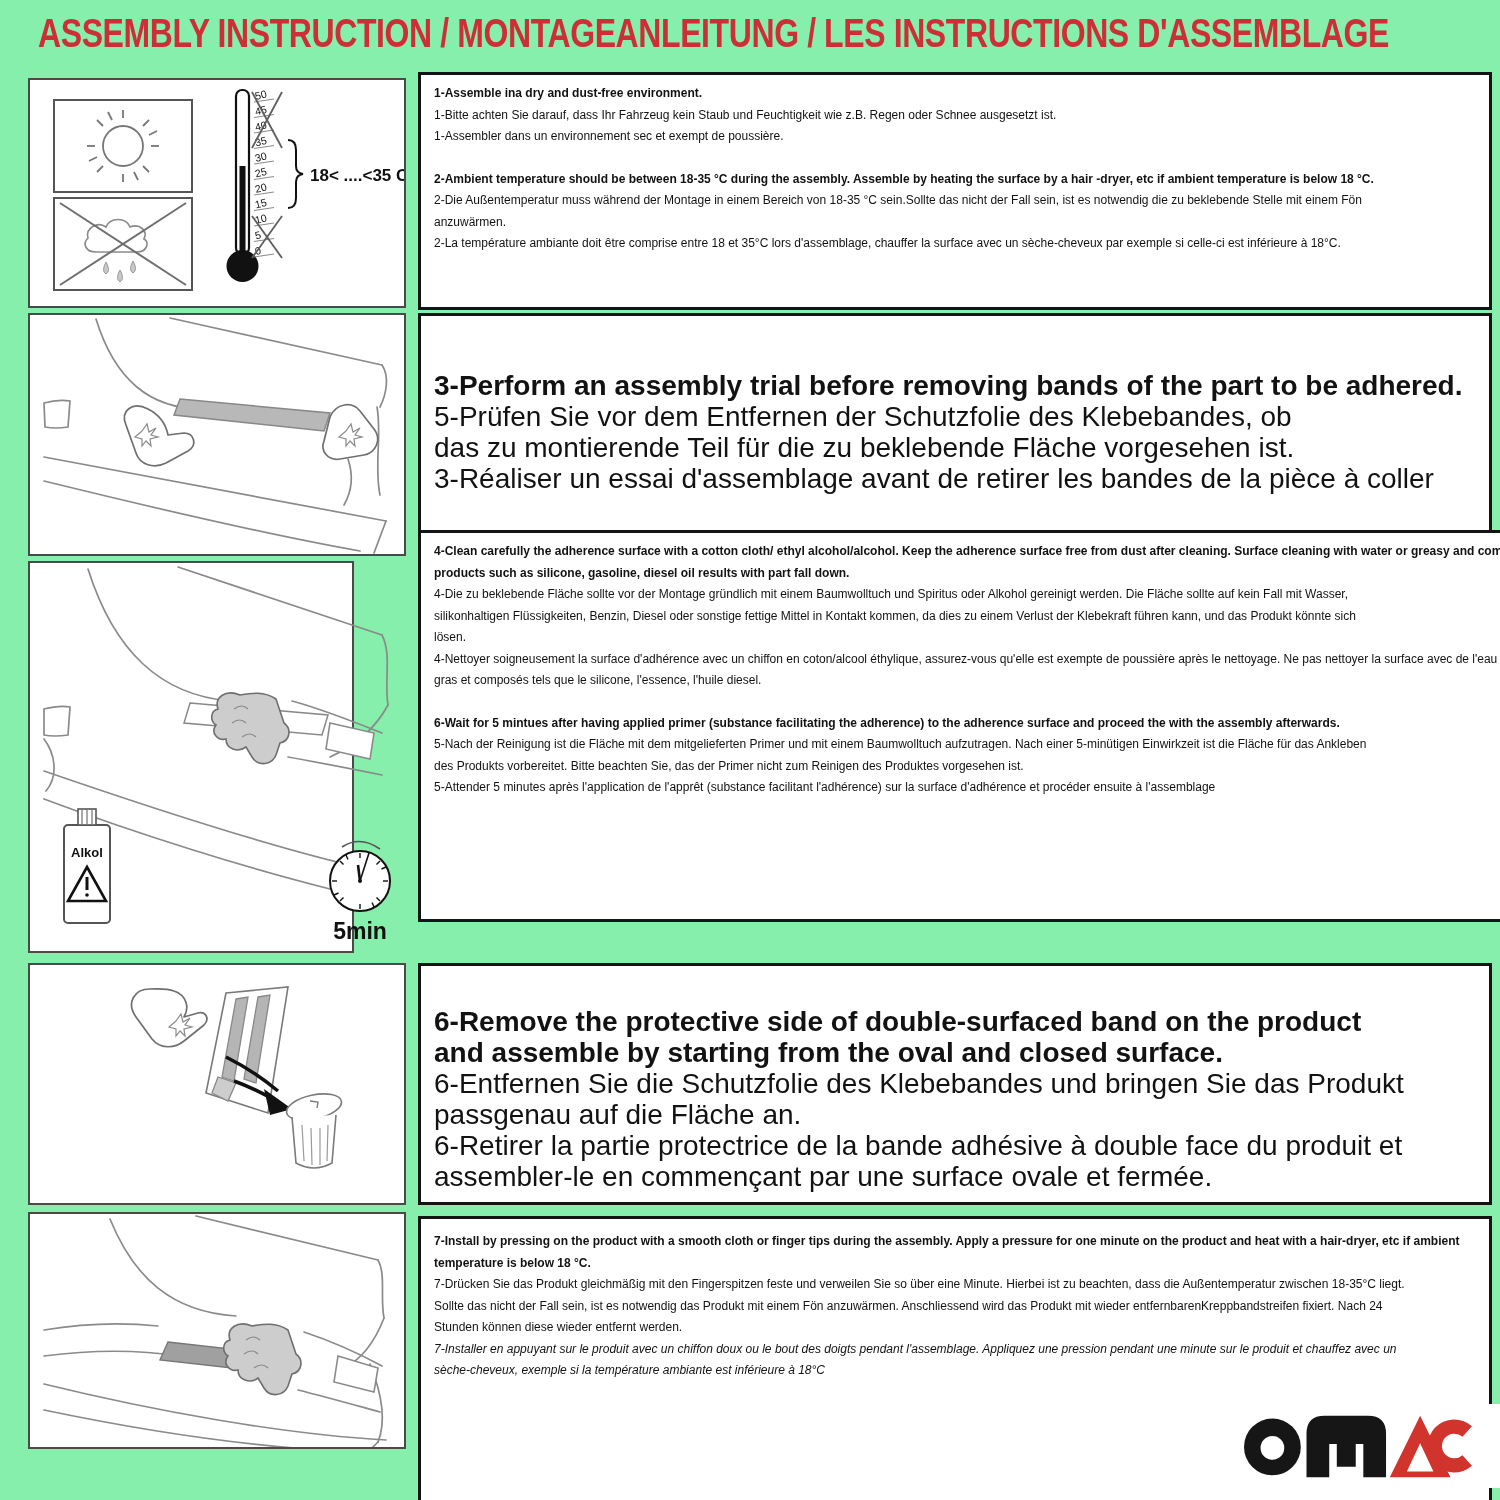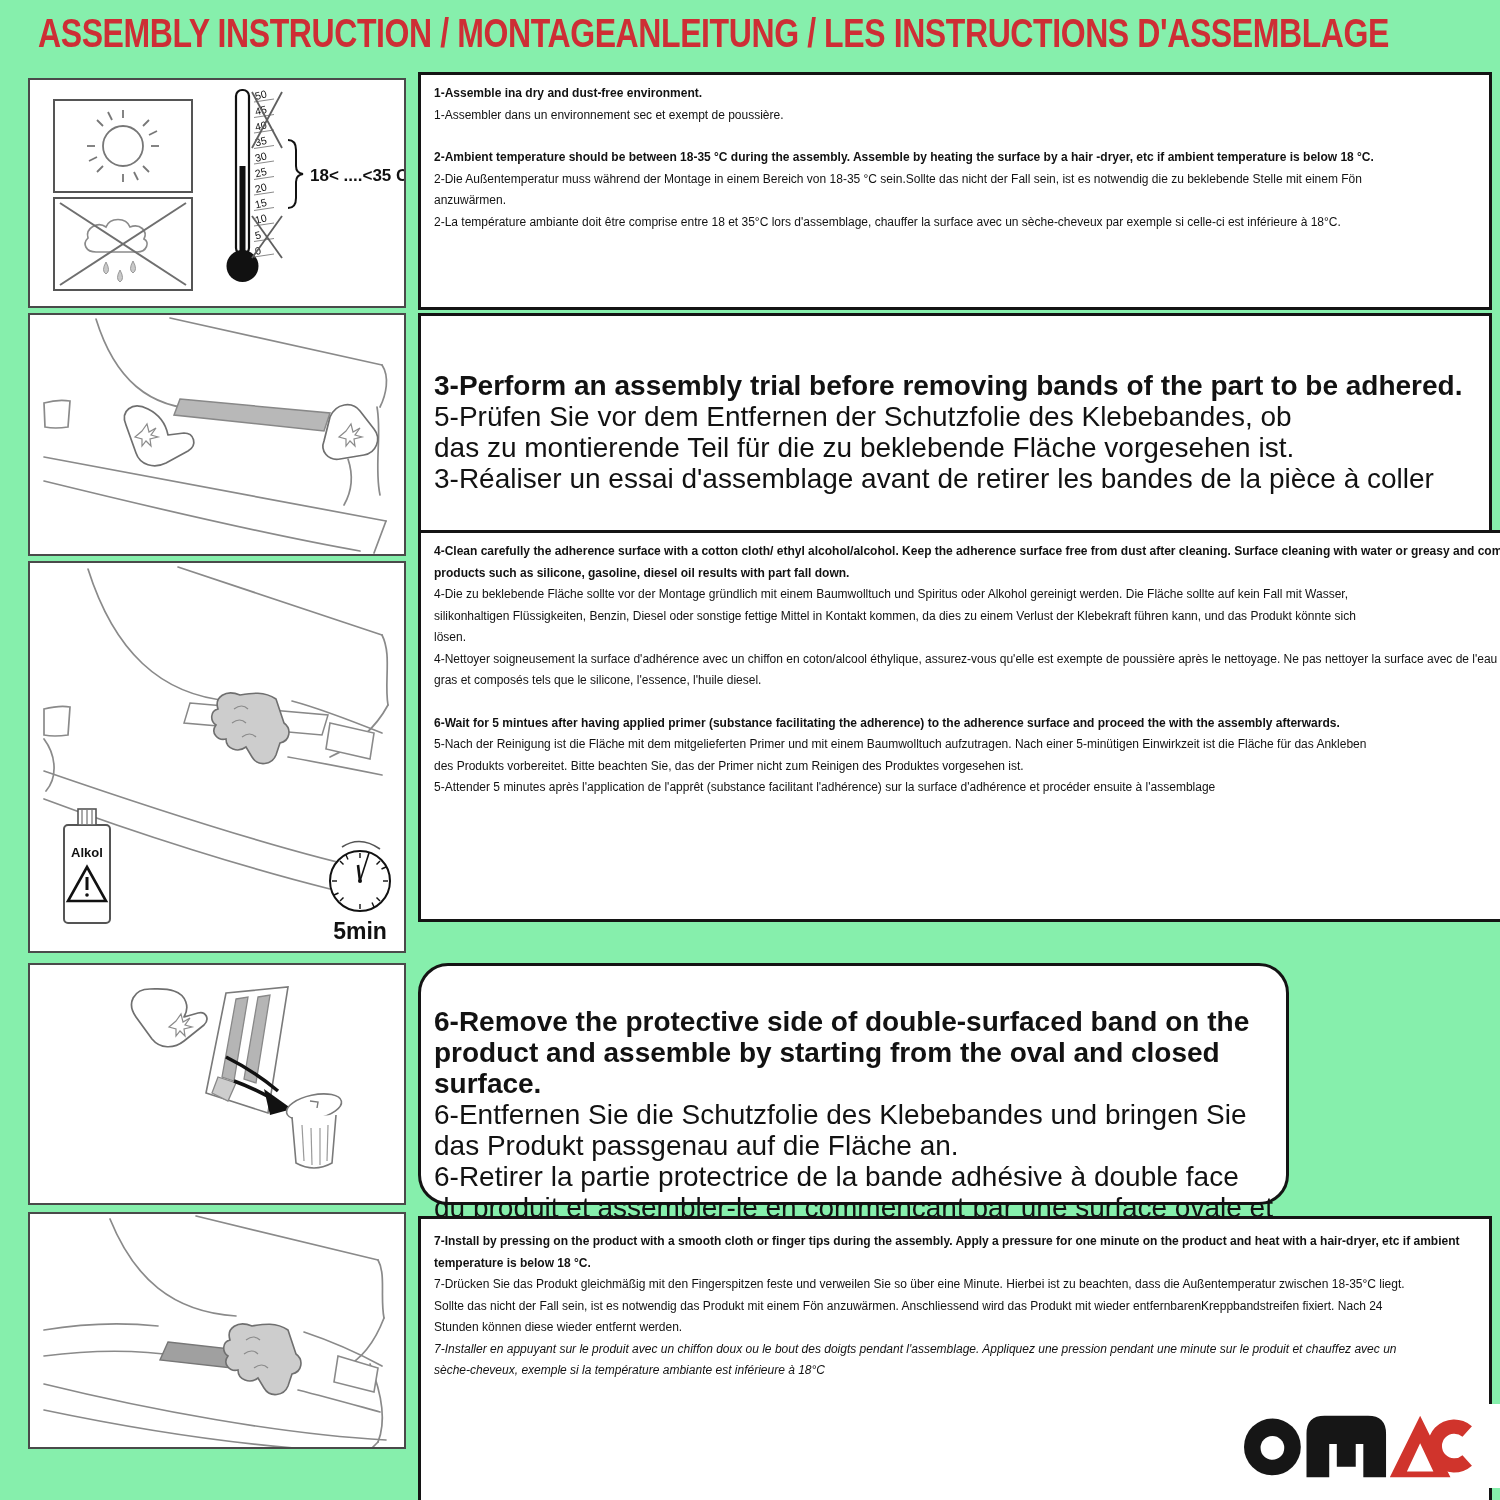--- a/index.html
+++ b/index.html
@@ -108,20 +108,21 @@
             <line x1="252" y1="136" x2="222" y2="178"></line>
         </g>
         <path d="M258,60 Q266,60 266,70 L266,86 Q266,93 273,94 Q266,95 266,102 L266,118 Q266,128 258,128" fill="none" stroke="#111" stroke-width="2"></path>
         <text x="280" y="101" font-size="17" font-weight="bold">18&lt; ....&lt;35 C</text>
       </g>
     </svg>
   </div>
 
   <div class="tbox small" style="left:418px;top:72px;width:1074px;height:238px;">
     <p class="b">1-Assemble ina dry and dust-free environment.</p>
+    <p>1-Bitte achten Sie darauf, dass Ihr Fahrzeug kein Staub und Feuchtigkeit wie z.B. Regen oder Schnee ausgesetzt ist.</p>
     <p>1-Assembler dans un environnement sec et exempt de poussière.</p>
     <div class="gap"></div>
     <p class="b">2-Ambient temperature should be between 18-35 °C  during the assembly. Assemble by heating the surface by a hair -dryer, etc if ambient temperature is below 18 °C.</p>
     <p class="mw930">2-Die Außentemperatur muss während der Montage in einem Bereich von 18-35 °C  sein.Sollte das nicht der Fall sein, ist es notwendig die zu beklebende Stelle mit einem Fön anzuwärmen.</p>
     <p class="mw960">2-La température ambiante doit être comprise entre 18 et 35°C lors d'assemblage, chauffer la surface avec un sèche-cheveux par exemple si celle-ci est inférieure à 18°C.</p>
   </div>
 
   <div class="ibox" style="left:28px;top:313px;width:378px;height:243px;">
     <svg viewBox="0 0 374 239" width="374" height="239">
       <g class="car">
@@ -146,21 +147,21 @@
       </g>
     </svg>
   </div>
 
   <div class="tbox big pt54" style="left:418px;top:313px;width:1074px;height:243px;">
     <p class="b">3-Perform an assembly trial before removing bands of the part to be adhered.</p>
     <p class="mw900">5-Prüfen Sie vor dem Entfernen der Schutzfolie des Klebebandes, ob das zu montierende Teil für die zu beklebende Fläche vorgesehen ist.</p>
     <p>3-Réaliser un essai d'assemblage avant de retirer les bandes de la pièce à coller</p>
   </div>
 
-  <div class="ibox" style="left:28px;top:561px;width:378px;height:392px;">
+  <div class="ibox" style="left:28px;top:561px;width:326px;height:392px;">
     <svg viewBox="0 0 374 388" width="374" height="388">
       <g class="car">
         <path d="M58,6 C84,88 130,132 200,138"></path>
         <path d="M148,4 L352,72"></path>
         <path d="M352,72 C362,92 354,118 358,142"></path>
         <path d="M358,142 C344,168 322,184 300,194"></path>
         <path d="M14,146 q16,-4 26,-2 l-2,28 q-14,2 -24,0 z"></path>
         <path d="M14,208 C130,248 260,290 346,308"></path>
         <path d="M14,236 C110,272 220,306 300,326"></path>
         <path d="M346,308 L336,338"></path>
@@ -246,21 +247,21 @@
             <line x1="272" y1="160" x2="274" y2="196"></line>
             <line x1="281" y1="163" x2="282" y2="200"></line>
             <line x1="290" y1="163" x2="290" y2="200"></line>
             <line x1="298" y1="160" x2="297" y2="196"></line>
           </g>
         <path d="M280,136 l8,1 -1,6" fill="none" stroke="#7a7a7a" stroke-width="1.4"></path>
       </g>
     </svg>
   </div>
 
-  <div class="tbox big pt40" style="left:418px;top:963px;width:871px;height:242px;border-radius:30px;">
+  <div class="tbox big pt40" style="left:418px;top:963px;width:1074px;height:242px;">
     <p class="b mw950">6-Remove the protective side of double-surfaced band on the product and assemble by starting from the oval and closed surface.</p>
     <p>6-Entfernen Sie die Schutzfolie des Klebebandes und bringen Sie das Produkt passgenau auf die Fläche an.</p>
     <p>6-Retirer la partie protectrice de la bande adhésive à double face du produit et assembler-le en commençant par une surface ovale et fermée.</p>
   </div>
 
   <div class="ibox" style="left:28px;top:1212px;width:378px;height:237px;">
     <svg viewBox="0 0 374 233" width="374" height="233">
       <g class="car">
         <path d="M80,5 C104,64 142,98 206,102"></path>
         <path d="M166,2 L348,46"></path>

